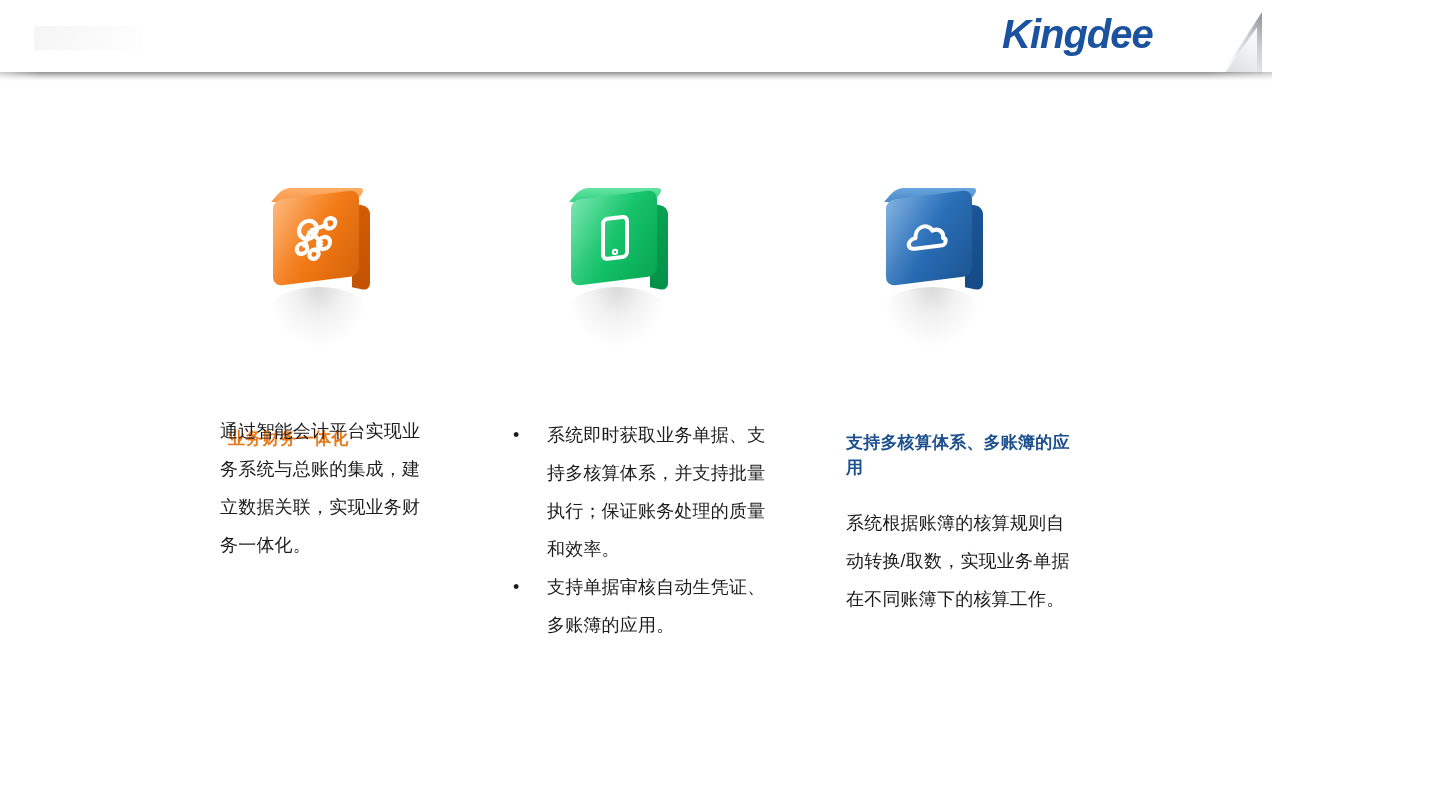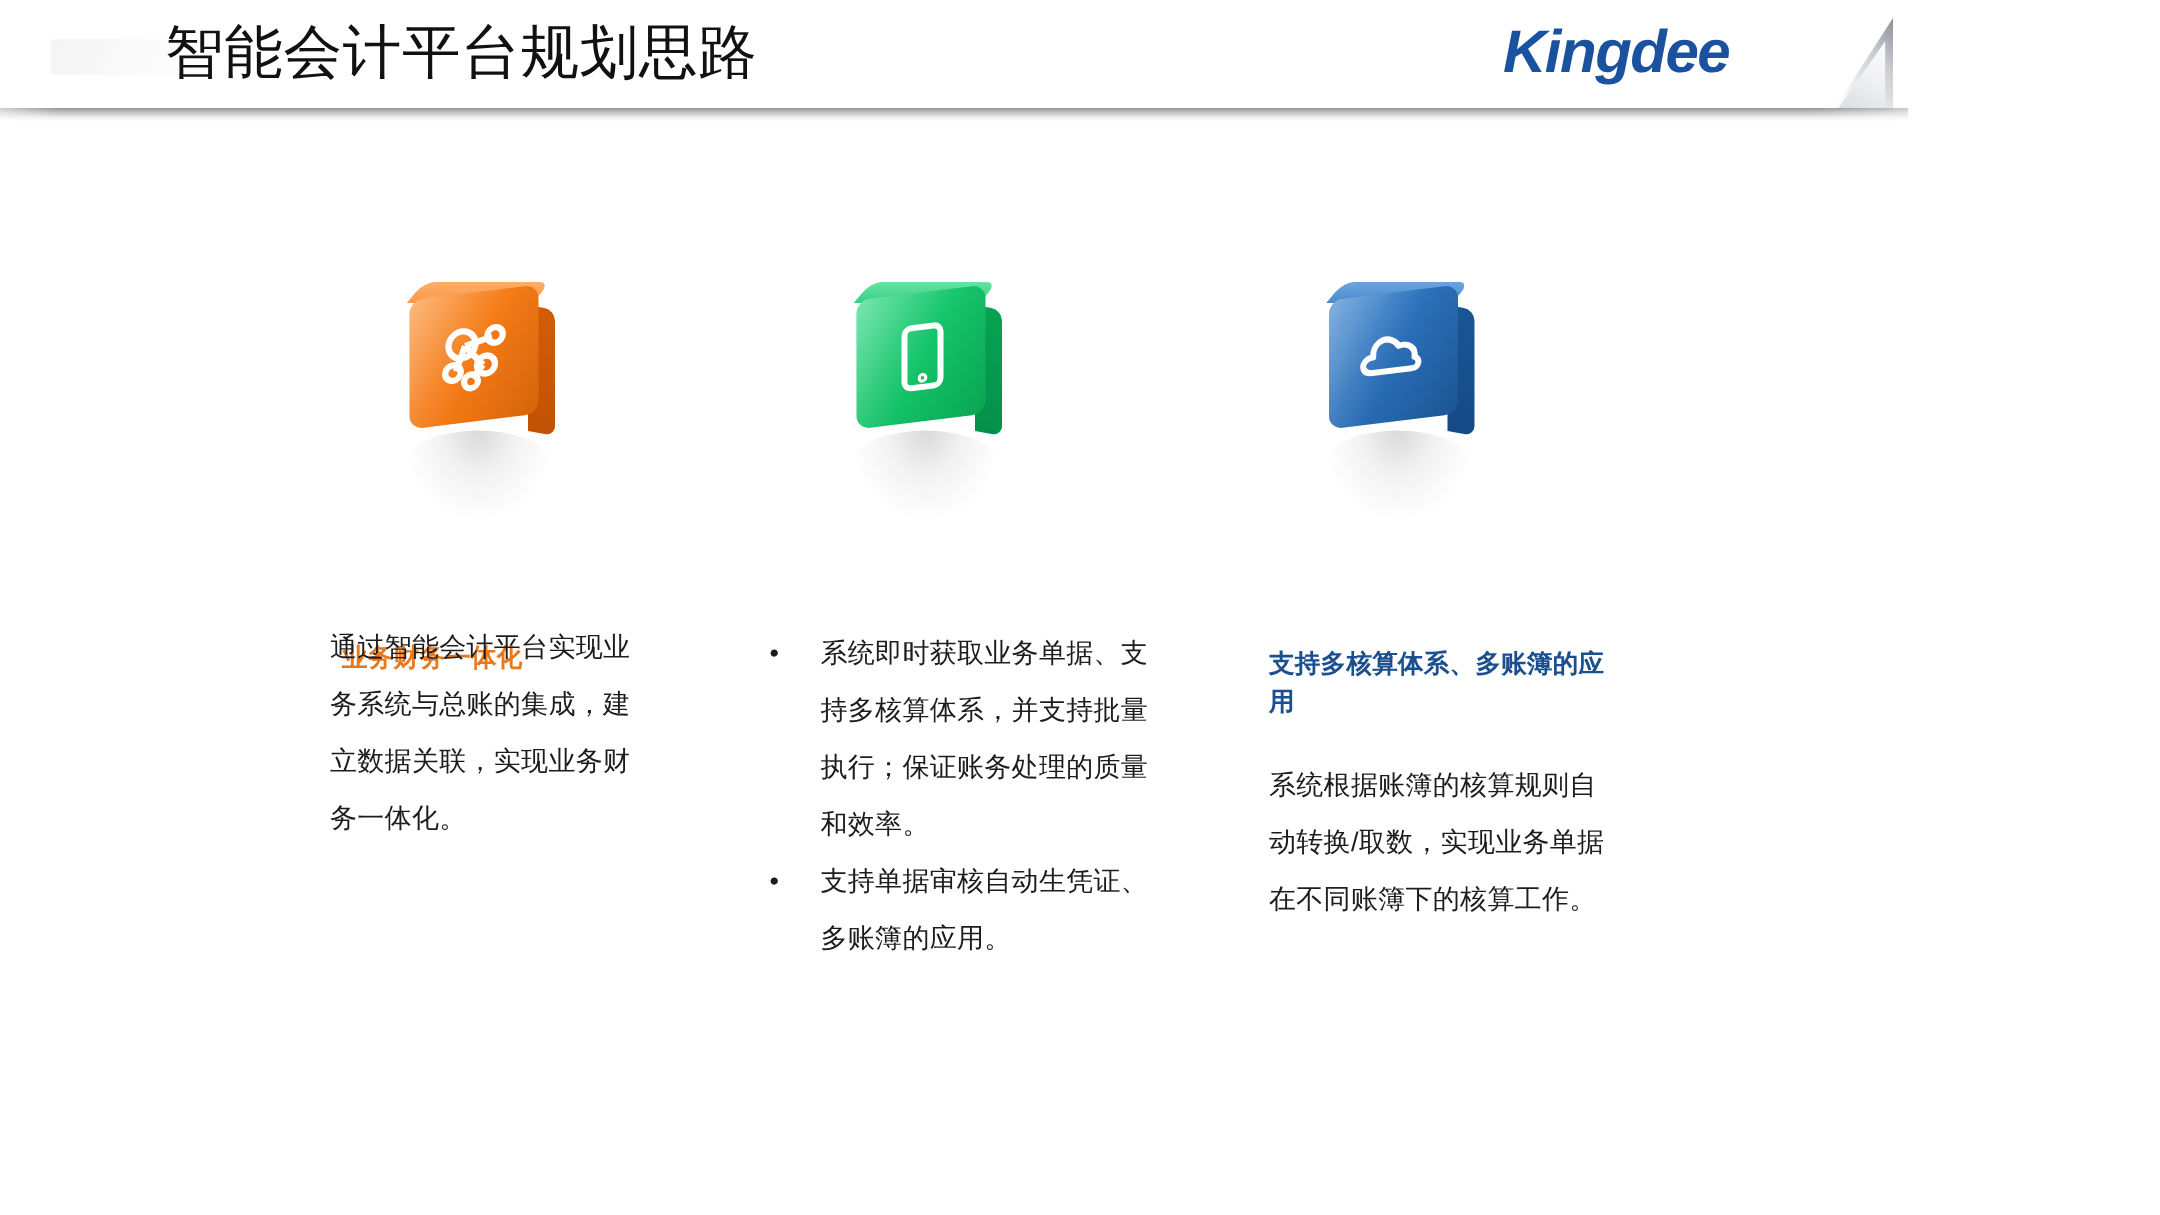--- a/index.html
+++ b/index.html
@@ -239,21 +239,20 @@
   #c2-list { left: 505px; top: 416px; width: 278px; }
   
   #c3-head { left: 846px; top: 388px; width: 230px; }
   #c3-body { left: 846px; top: 504px; width: 230px; }
 </style>
 </head>
 <body>
 
 <div class="slide-header">
   <div class="header-ghost"></div>
-  <div class="slide-title">智能会计平台规划思路</div>
 
   <svg class="kingdee-logo" width="240" height="52" viewBox="0 0 240 52" style="position:absolute;left:1002px;top:10px;">
     <text x="0" y="38" font-family="'Liberation Sans', sans-serif" font-size="40" font-weight="bold" font-style="italic" fill="#1a52a0" letter-spacing="-1">Kingdee</text>
   </svg>
 
   <div class="page-curl">
     <div class="curl-shade"></div>
     <div class="curl-hi"></div>
   </div>
 </div>

